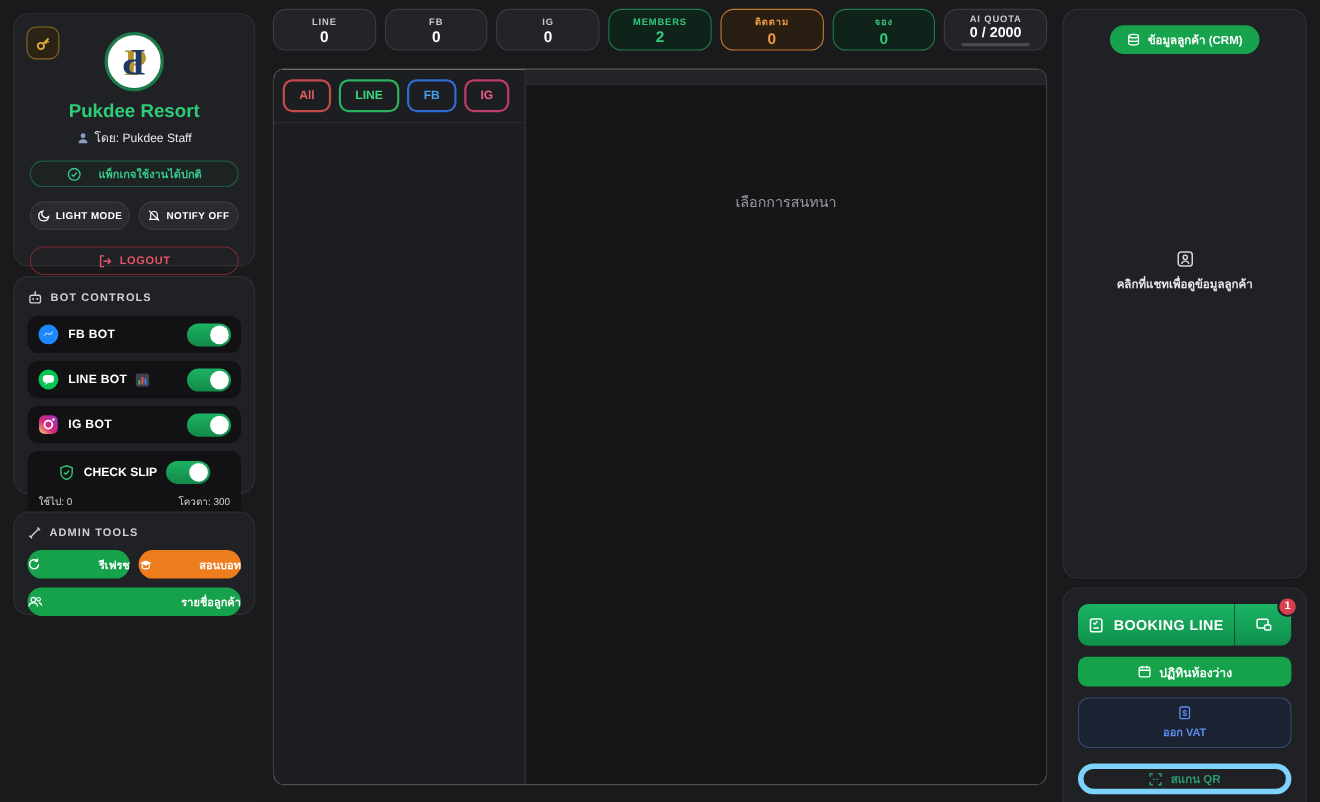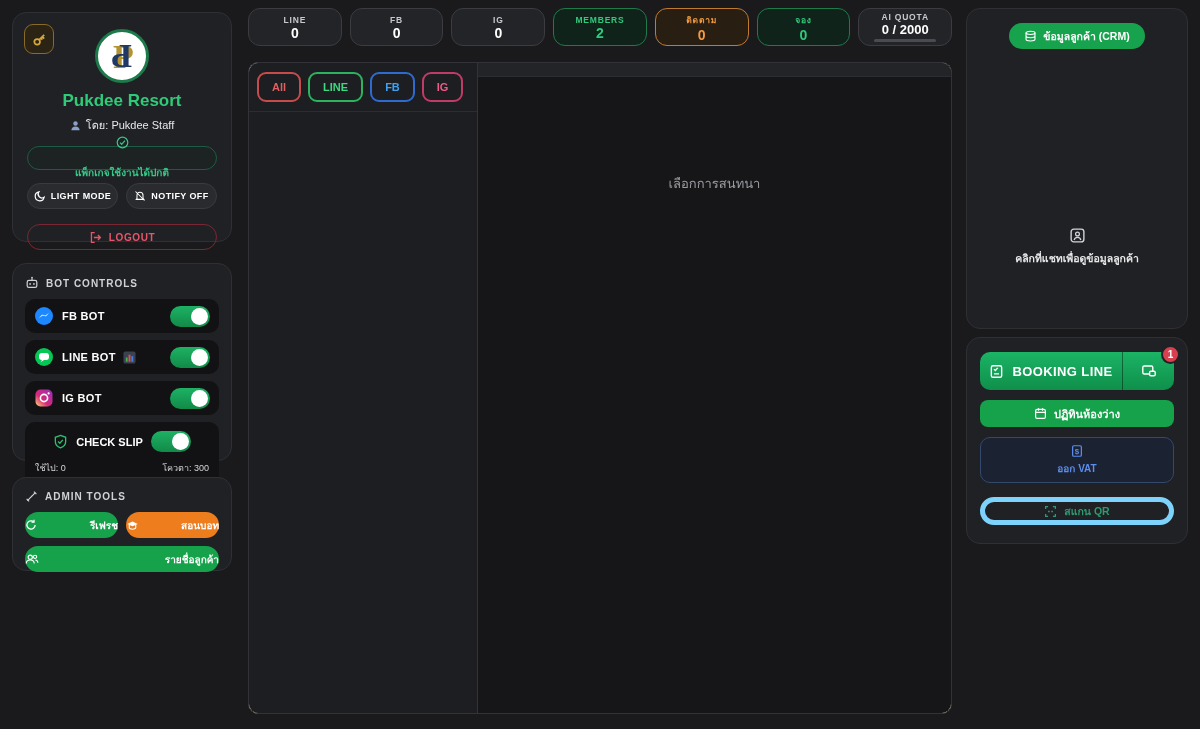--- a/index.html
+++ b/index.html
@@ -13,30 +13,30 @@
   .sidebar { position:absolute; left:12px; top:12px; width:220px; }
   .profile-card { position:relative; height:230px; padding:14px 14px 12px; text-align:center; }
   .key-btn { position:absolute; left:11px; top:11px; width:30px; height:30px; border-radius:9px;
              background:#2b2414; border:1px solid #8a6a2a; cursor:pointer; display:flex; align-items:center; justify-content:center; }
   .logo-wrap { width:54px; height:54px; margin:2px auto 8px; border-radius:50%; background:#ffffff;
                border:3px solid #1d7a4a; display:flex; align-items:center; justify-content:center; overflow:hidden; }
   .resort-name { font-size:17px; font-weight:bold; color:#2ecb78; }
   .staff-line { margin-top:5px; font-size:11px; color:#e6e7e9; display:flex; align-items:center; justify-content:center; gap:5px; }
   .status-pill { margin-top:12px; height:24px; border:1px solid #1d5c44; border-radius:999px;
                  display:flex; align-items:center; justify-content:center; gap:16px;
-                 color:#36c98a; font-size:10px; font-weight:bold; background:rgba(20,40,30,.25); cursor:default;flex-direction:column; }
+                 color:#36c98a; font-size:10px; font-weight:bold; background:rgba(20,40,30,.25); cursor:default; }
   .mode-row { margin-top:13px; display:flex; gap:8px;align-items:flex-end; }
   .mode-btn { flex:1; height:26px; background:#2a2b2f; border:1px solid #3a3b40; border-radius:999px;
               color:#fff; font-size:9px; font-weight:bold; letter-spacing:.4px;
               display:flex; align-items:center; justify-content:center; gap:5px; cursor:pointer; }
   .logout-btn { margin-top:15px; width:100%; height:26px; background:transparent; border:1px solid #7a2733;
                 border-radius:999px; color:#e8556a; font-size:10px; font-weight:bold; letter-spacing:.6px;
                 display:flex; align-items:center; justify-content:center; gap:7px; cursor:pointer; }
 
-  .bot-card { margin-top:21px; height:198px; padding:12px; }
+  .bot-card { margin-top:9px; height:198px; padding:12px; }
   .panel-head { display:flex; align-items:center; gap:7px; font-size:10px; font-weight:bold;
                 letter-spacing:1px; color:#cfd1d5; margin-bottom:9px; }
   .bot-row { height:34px; background:#121214; border-radius:10px; margin-bottom:7px;
              display:flex; align-items:center; padding:0 9px; }
   .bot-row .bot-label { margin-left:8px; font-size:11px; font-weight:bold; color:#fff; letter-spacing:.3px; }
   .spacer { flex:1; }
   .toggle { width:40px; height:21px; border-radius:999px; background:linear-gradient(180deg,#1db264,#128a48);
             position:relative; cursor:pointer; border:none; flex:0 0 auto; }
   .toggle .knob { position:absolute; right:2px; top:2px; width:17px; height:17px; border-radius:50%; background:#fff; }
   .slip-box { background:#121214; border-radius:10px; padding:9px 10px 10px; }
@@ -76,21 +76,21 @@
   .filter-btn.line { border:2px solid #2bb35d; color:#3bda7f; }
   .filter-btn.fb   { border:2px solid #2e6bd0; color:#41a0f2; }
   .filter-btn.ig   { border:2px solid #c13b67; color:#ee5c88; }
   .conv-empty { flex:1; }
   .chat-view { flex:1; position:relative; background:#161618; }
   .chat-topbar { height:14px; background:#232427; border-bottom:1px solid #2c2d30; }
   .chat-empty { position:absolute; top:110px; left:0; right:0; text-align:center; color:#9a9ca1; font-size:13px; }
 
   
   .rightcol { position:absolute; left:966px; top:8px; width:222px; }
-  .crm-card { position:relative; height:321px; padding:13px; }
+  .crm-card { position:relative; height:518px; padding:13px; }
   .crm-header-btn { display:flex; align-items:center; justify-content:center; gap:6px; margin:1px auto 0;
                     height:26px; padding:0 15px; border:none; border-radius:999px; background:#17a24e;
                     color:#fff; font-size:10.5px; font-weight:bold; cursor:pointer; }
   .crm-empty { position:absolute; top:218px; left:0; right:0; text-align:center; color:#e7e8ea; }
   .crm-empty .crm-ico { margin-bottom:6px; }
   .crm-empty-text { font-size:10.5px; font-weight:bold; }
 
   .booking-card { margin-top:8px; height:207px; padding:14px 13px; }
   .booking-row { position:relative; display:flex; height:38px; }
   .booking-main { flex:1; border:none; border-radius:10px 0 0 10px; cursor:pointer;

